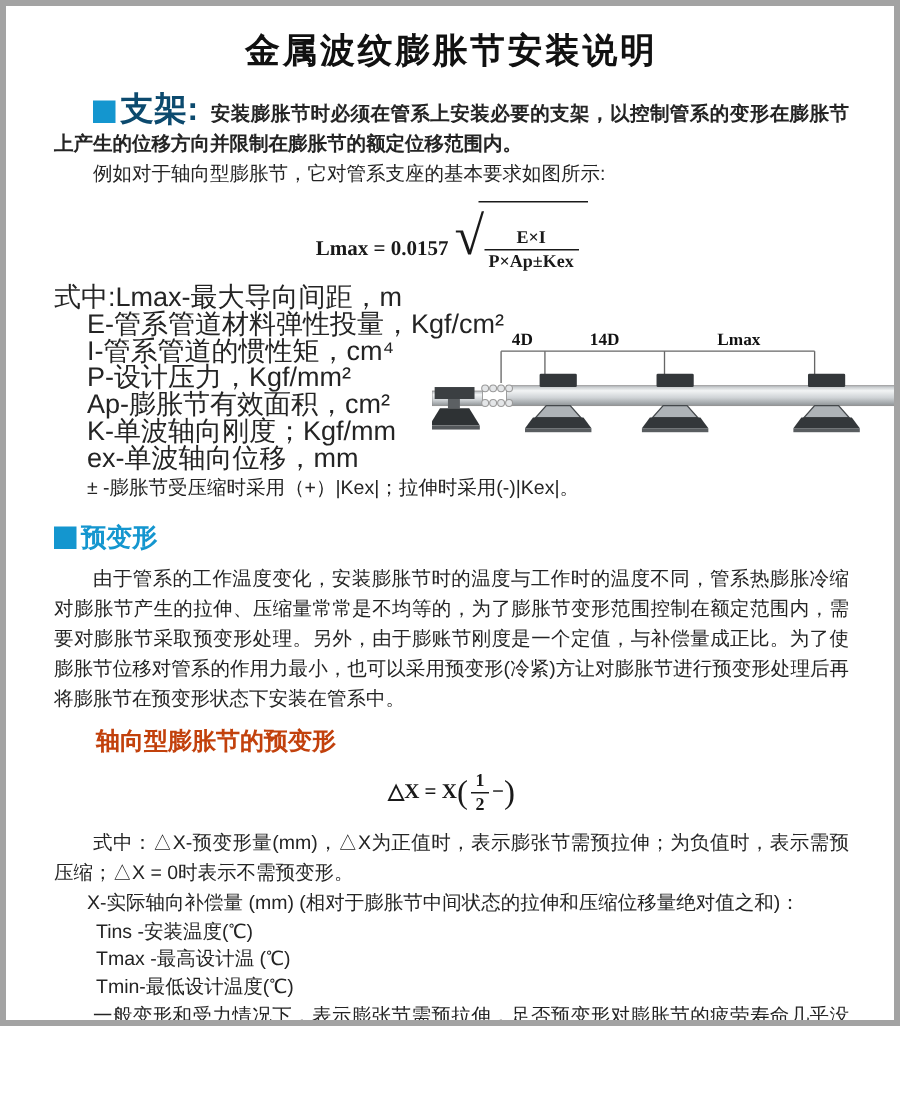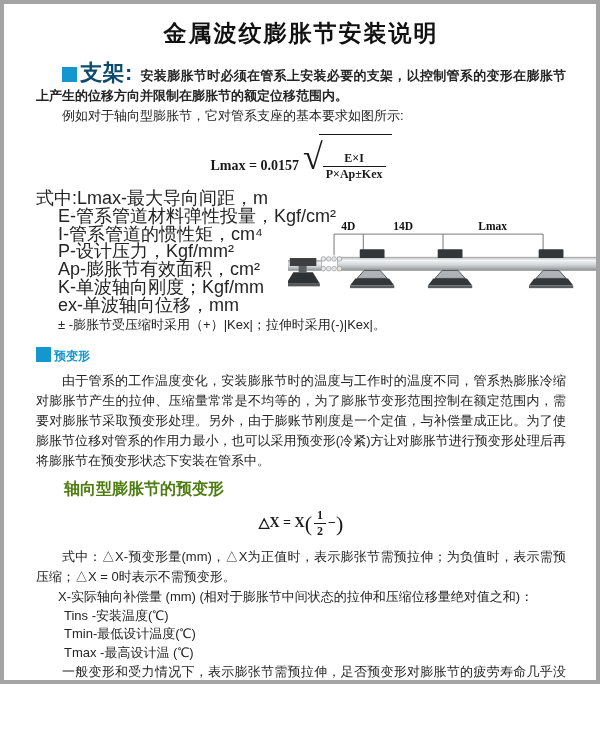--- a/index.html
+++ b/index.html
@@ -34,27 +34,27 @@
     margin-right:3px;
     vertical-align:-2px;
   }
   .sec-head-inline {
     color:#0c4a6e;
     font-size:22px;
     font-weight:bold;
     margin-right:8px;
   }
   .sec-head-block {
-    font-size:12px;
+    font-size:17px;
     font-weight:bold;
     color:#1496cf;
     margin:12px 0 6px 0;
   }
   .sub-head {
-    color:#4d7c0f;
+    color:#c2410c;
     font-size:16px;
     font-weight:bold;
     margin:8px 0 4px 0;
   }
   .sub-head.indented { margin-left:28px; }
 
   
   .formula {
     text-align:center;
     font-family:"Liberation Serif", serif;
@@ -210,20 +210,20 @@
   <h3 class="sub-head indented">轴向型膨胀节的预变形</h3>
 
   <div class="formula">
     <span>△X = X</span><span class="big-paren">(</span><span class="frac"><span class="num">1</span><span class="den">2</span></span><span>−</span><span class="big-paren">)</span>
   </div>
 
   <p class="body-text indent">式中：△X-预变形量(mm)，△X为正值时，表示膨张节需预拉伸；为负值时，表示需预压缩；△X = 0时表示不需预变形。</p>
   <p class="note-line">X-实际轴向补偿量 (mm) (相对于膨胀节中间状态的拉伸和压缩位移量绝对值之和)：</p>
   <ul class="temp-list">
     <li>Tins -安装温度(℃)</li>
+    <li>Tmax -最高设计温 (℃)</li>
     <li>Tmin-最低设计温度(℃)</li>
-    <li>Tmax -最高设计温 (℃)</li>
   </ul>
   <p class="body-text indent">一般变形和受力情况下，表示膨张节需预拉伸，足否预变形对膨胀节的疲劳寿命几乎没有影响。</p>
 
   <h3 class="sub-head">横向型膨胀节的预变形-冷紧</h3>
 
 </div>
 
 </body></html>

